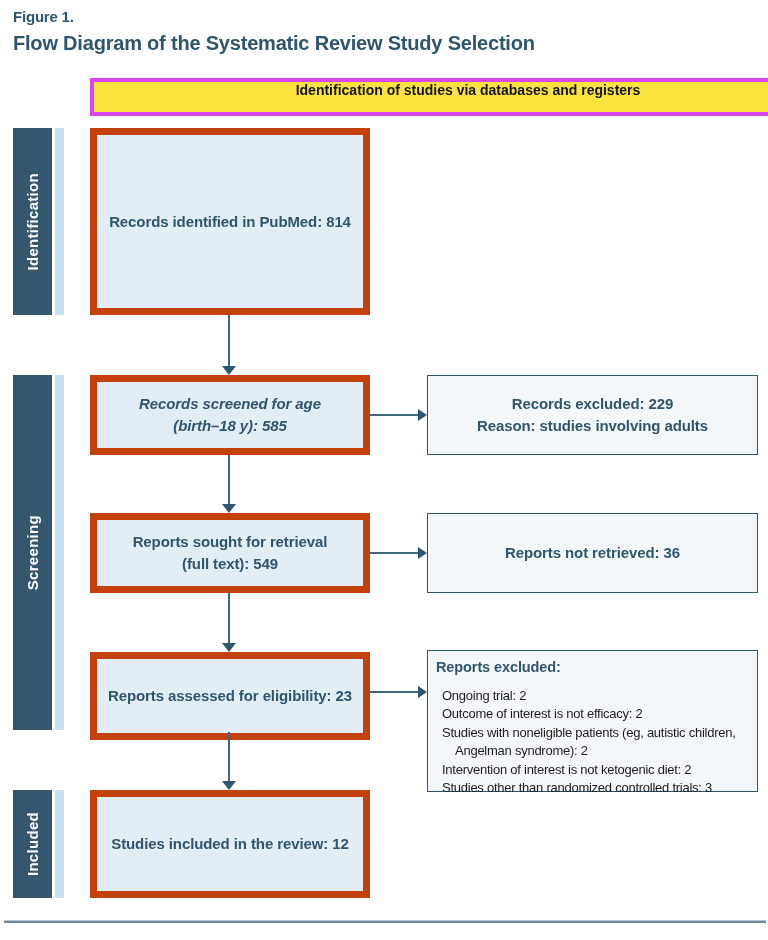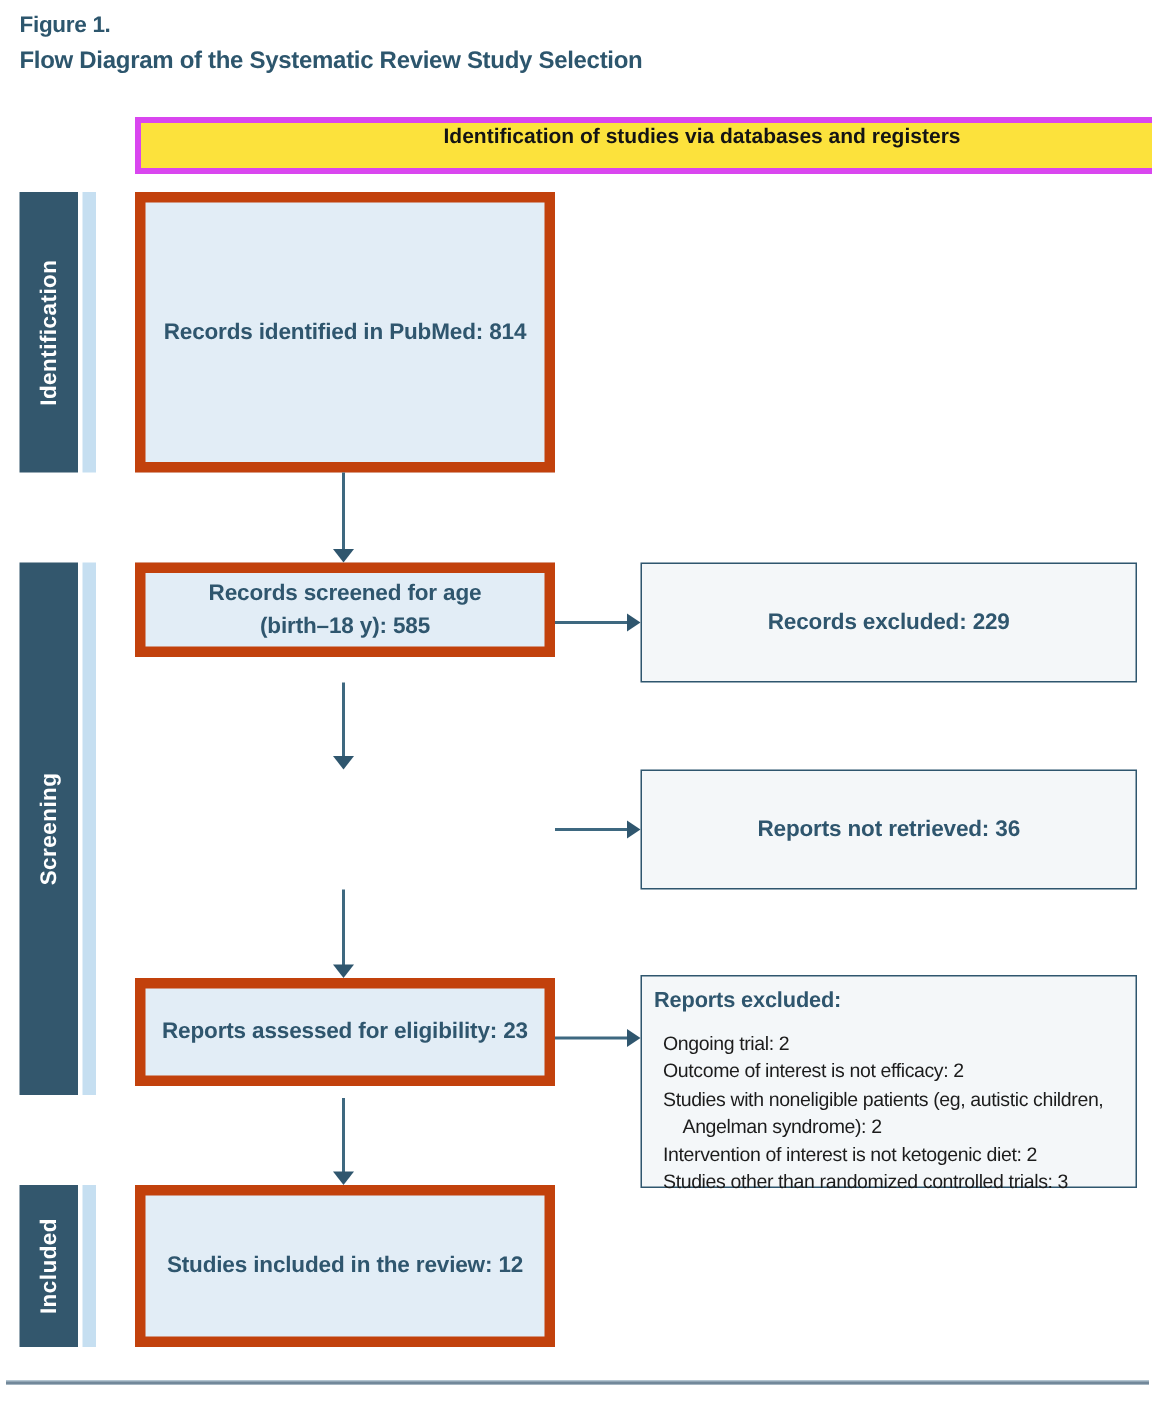--- a/index.html
+++ b/index.html
@@ -12,21 +12,21 @@
     background: #ffffff;
     overflow: hidden;
   }
   .fig-label {
     position: absolute; left: 13px; top: 8px;
     font-size: 15px; font-weight: bold; color: #2d566d;
     letter-spacing: -0.2px;
   }
   .fig-title {
     position: absolute; left: 13px; top: 32px;
-    font-size: 16px; font-weight: bold; color: #2d566d;
+    font-size: 20px; font-weight: bold; color: #2d566d;
     letter-spacing: -0.2px;
   }
   .banner {
     position: absolute; left: 90px; top: 78px; width: 756px; height: 38px;
     background: #fce23c; border: 4px solid #d946ef;
     display: flex; align-items: flex-start; justify-content: center;
     font-size: 14px; font-weight: bold; color: #141414;
   }
   .side-bar {
     position: absolute; left: 13px; width: 39px;
@@ -117,36 +117,41 @@
 
   <div class="side-bar" style="top:790px; height:108px;">
     <span class="vlabel">Included</span>
   </div>
   <div class="side-stripe" style="top:790px; height:108px;"></div>
 
   <div class="lbox" style="top:128px; height:187px;">
     <span class="bl">Records identified in PubMed: 814</span>
   </div>
 
-  <div class="lbox" style="top:375px; height:63px;">
+  <div class="lbox" style="top:375px; height:80px;font-style:italic;">
     <span class="bl">Records screened for age</span>
     <span class="bl">(birth–18 y): 585</span>
   </div>
 
+  <div class="lbox" style="top:513px; height:80px;">
+    <span class="bl">Reports sought for retrieval</span>
+    <span class="bl">(full text): 549</span>
+  </div>
 
-  <div class="lbox" style="top:652px; height:72px;">
+  <div class="lbox" style="top:652px; height:88px;">
     <span class="bl">Reports assessed for eligibility: 23</span>
   </div>
 
   <div class="lbox" style="top:790px; height:108px;">
     <span class="bl">Studies included in the review: 12</span>
   </div>
 
   <div class="rbox centered" style="top:375px; height:80px;">
     <span class="bl">Records excluded: 229</span>
+    <span class="bl">Reason: studies involving adults</span>
   </div>
 
   <div class="rbox centered" style="top:513px; height:80px;">
     <span class="bl">Reports not retrieved: 36</span>
   </div>
 
   <div class="rbox listed" style="top:650px; height:142px;">
     <div class="hdr">Reports excluded:</div>
     <div class="item">Ongoing trial: 2</div>
     <div class="item">Outcome of interest is not efficacy: 2</div>

